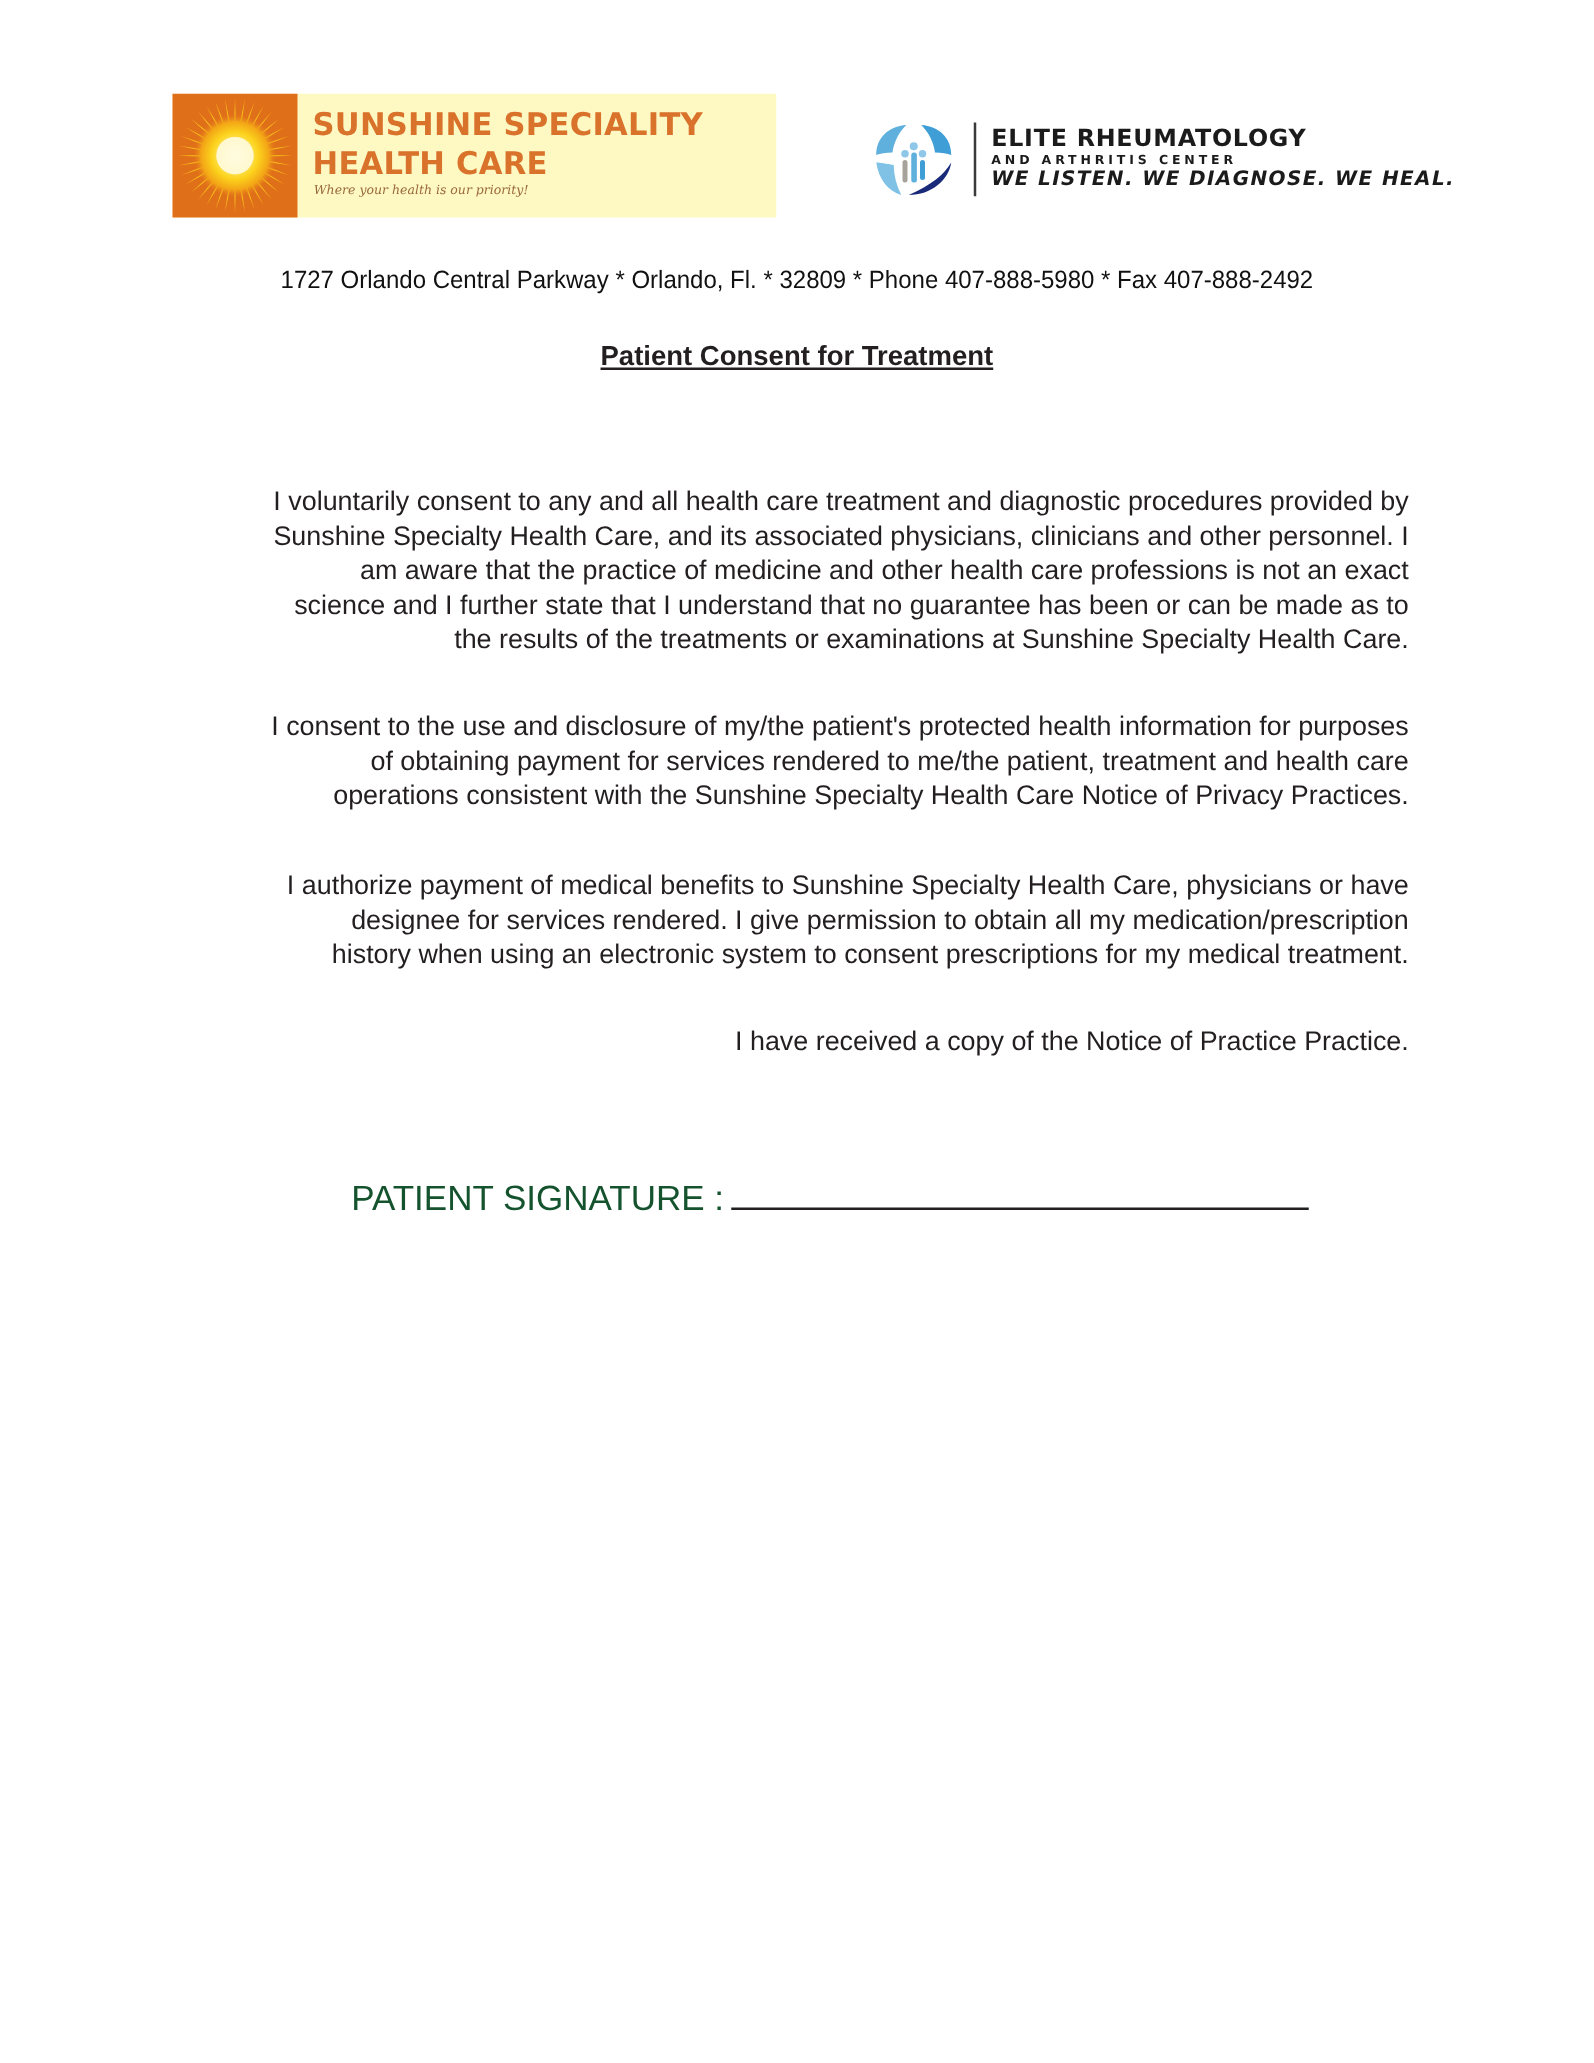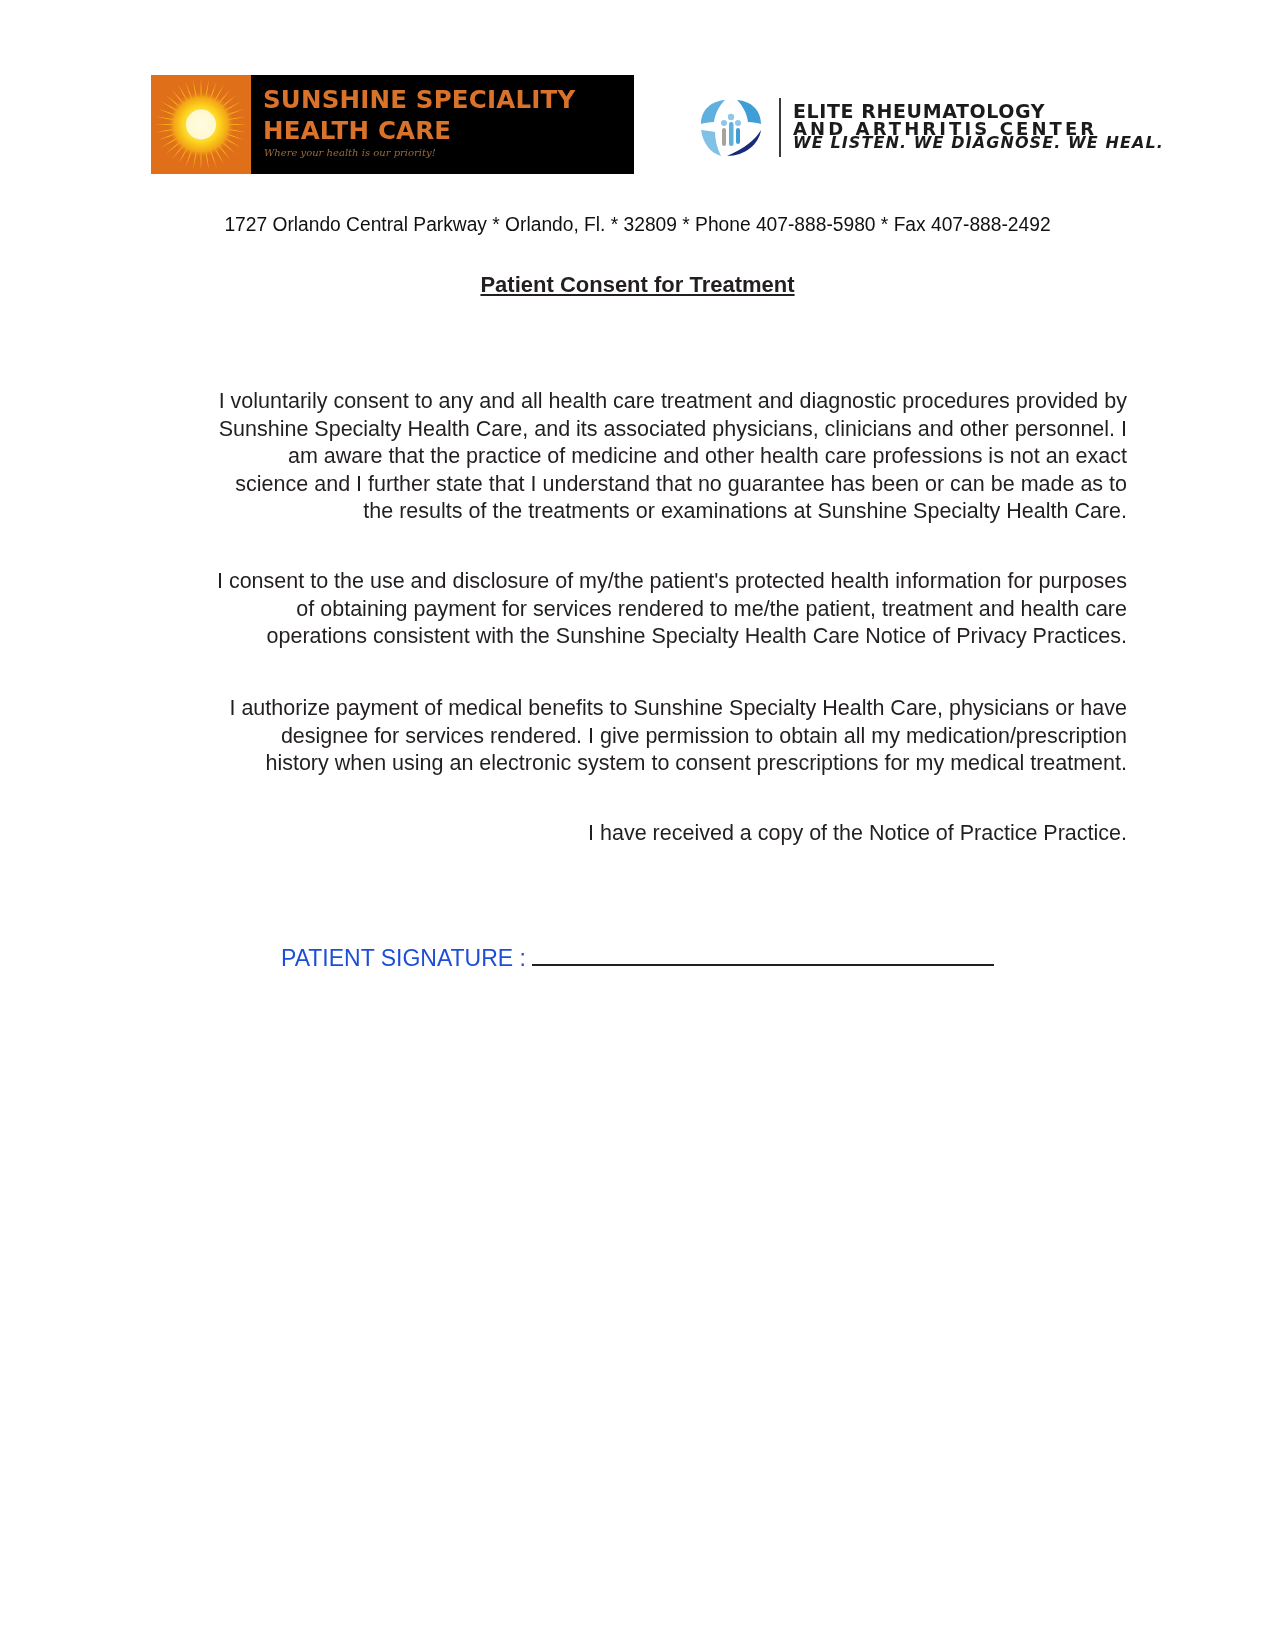--- a/index.html
+++ b/index.html
@@ -12,22 +12,22 @@
       height: 1650px;
       position: relative;
       overflow: hidden;
       font-family: "Liberation Sans", sans-serif;
       color: #231f20;
     }
     .abs { position: absolute; }
 
     
     .sun-logo {
-      left: 151px; top: 75px; width: 483px; height: 99px;
-      background: #000000;
+      left: 138px; top: 75px; width: 483px; height: 99px;
+      background: #fef9c3;
     }
     .sun-square {
       position: absolute; left: 0; top: 0; width: 100px; height: 99px;
       background: #e06f1a;
       overflow: hidden;
     }
     .sun-square svg { display: block; }
     .sun-name {
       position: absolute; left: 112px; top: 9px;
       font-family: "DejaVu Sans", sans-serif;
@@ -62,21 +62,21 @@
       background: #3a3a3a;
     }
     .elite-text {
       position: absolute; left: 98px; top: 5px;
       font-family: "DejaVu Sans", sans-serif;
       font-weight: bold;
       color: #1b1b1b;
       white-space: nowrap;
     }
     .elite-l1 { font-size: 19px; line-height: 20px; letter-spacing: 0.6px; }
-    .elite-l2 { font-size: 18px; line-height: 15px; letter-spacing: 3.1px; }
+    .elite-l2 { font-size: 10px; line-height: 15px; letter-spacing: 3.1px; }
     .elite-l3 { font-size: 16px; line-height: 13px; letter-spacing: 1.1px; font-style: italic; }
 
     
     .address {
       left: 0; width: 1275px; top: 212px;
       text-align: center;
       font-family: "Liberation Sans Narrow", "Liberation Sans", sans-serif;
       font-size: 20px;
       line-height: 24px;
       color: #111;
@@ -106,24 +106,24 @@
     }
     .para .ln { display: block; white-space: nowrap; }
     .p1 { top: 388px; }
     .p2 { top: 568px; }
     .p3 { top: 695px; }
     .p4 { top: 820px; }
 
     
     .signature {
       left: 281px; top: 945px;
-      font-size: 23px;
+      font-size: 28px;
       line-height: 27px;
       white-space: nowrap;
-      color: #1d4ed8;
+      color: #14532d;
     }
     .sig-line {
       display: inline-block;
       vertical-align: baseline;
       width: 462px;
       height: 1px;
       border-bottom: 2px solid #231f20;
       margin-left: 6px;
     }
   </style>

